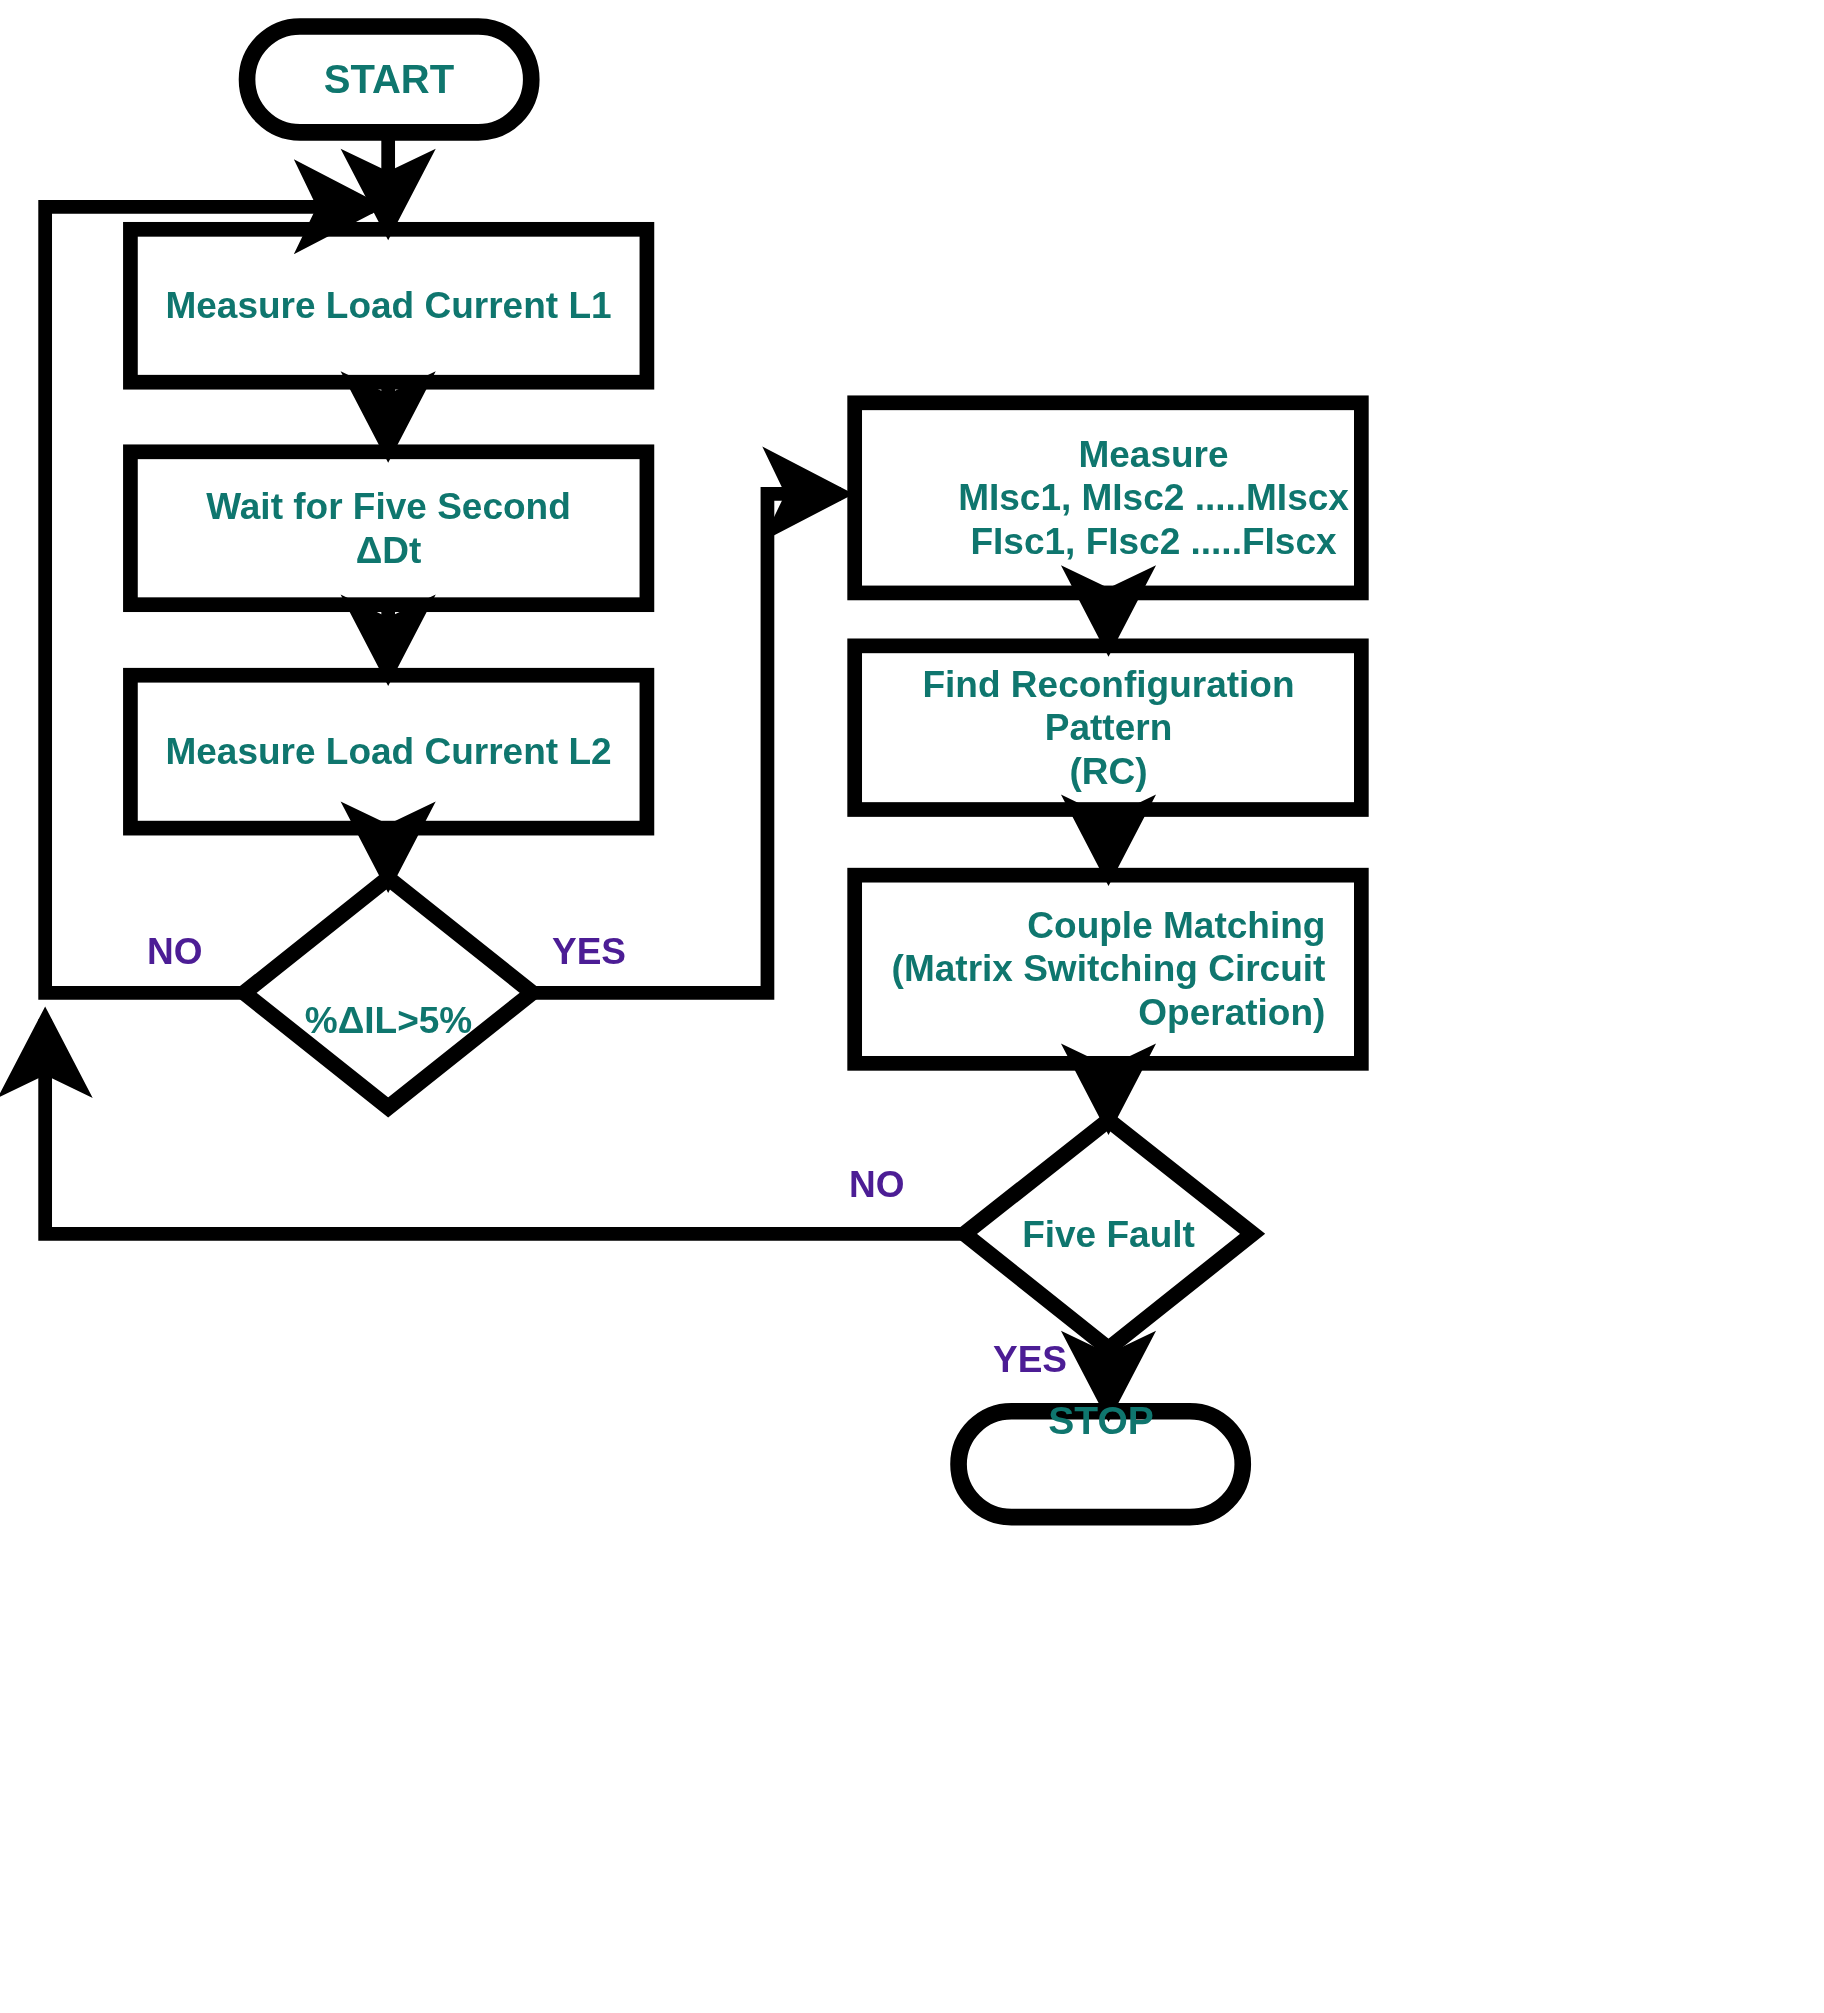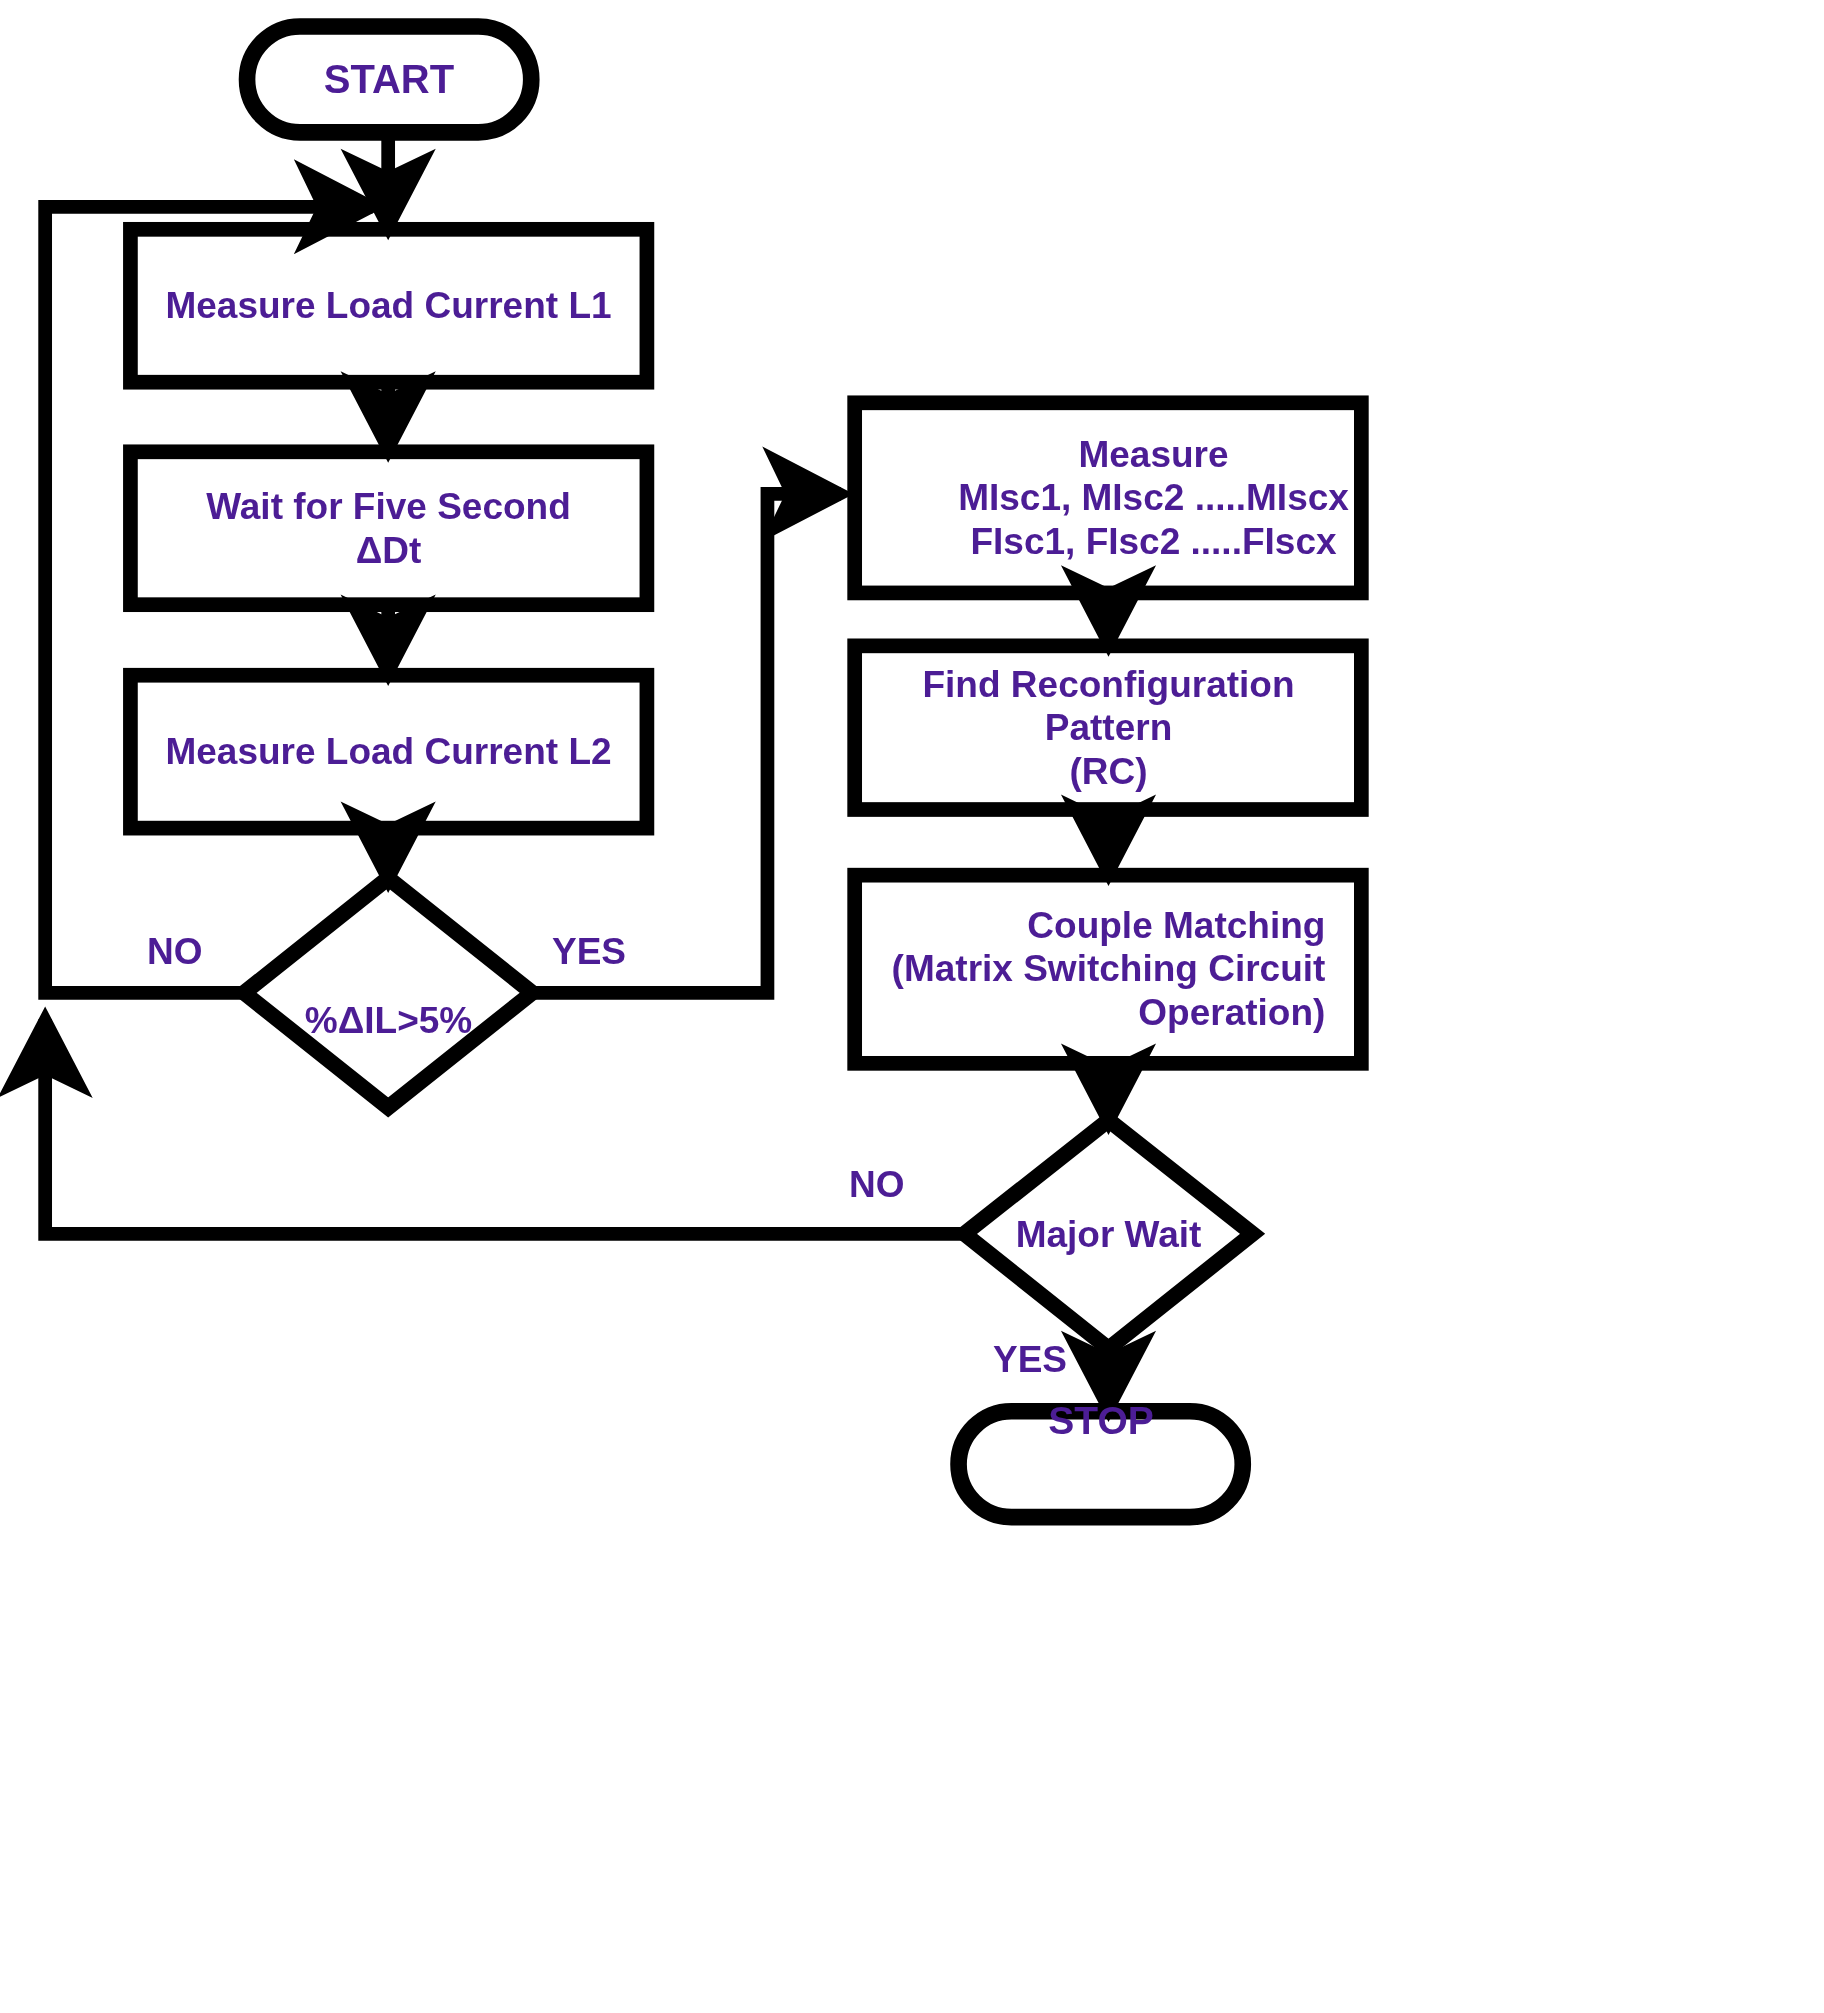--- a/index.html
+++ b/index.html
@@ -5,21 +5,21 @@
 <style>
   html,body{margin:0;padding:0;background:#ffffff;}
   body{font-family:"Liberation Sans", sans-serif;}
   #stage{position:relative;width:1824px;height:2013px;background:#fff;overflow:hidden;}
   #stage svg{position:absolute;top:0;left:0;width:1824px;height:2013px;}
   .nodeText{
     position:absolute;
     display:flex;align-items:center;justify-content:center;
     text-align:center;
     font-weight:bold;
-    color:#4c1d95;
+    color:#0f766e;
     line-height:1.18;
     white-space:pre-line;
     pointer-events:none;
   }
   .edgeLabel{
     position:absolute;
     font-weight:bold;
     color:#4c1d95;
     white-space:nowrap;
   }
@@ -94,21 +94,21 @@
 MIsc1, MIsc2 .....MIscx
 FIsc1, FIsc2 .....FIscx</div>
 
   <div class="nodeText" style="left:855px;top:646px;width:507px;height:164px;font-size:37px;">Find Reconfiguration Pattern
 (RC)</div>
 
   <div class="nodeText" style="left:855px;top:875px;width:507px;height:188px;font-size:37px;text-align:right;">Couple Matching
 (Matrix Switching Circuit
 Operation)</div>
 
-  <div class="nodeText" style="left:986px;top:1207px;width:245px;height:55px;font-size:37px;">Major Wait</div>
+  <div class="nodeText" style="left:986px;top:1207px;width:245px;height:55px;font-size:37px;">Five Fault</div>
 
   <div class="nodeText" style="left:959px;top:1368px;width:284px;height:106px;font-size:39px;">STOP</div>
 
   <div class="edgeLabel" style="left:147px;top:931px;font-size:37px;">NO</div>
 
   <div class="edgeLabel" style="left:552px;top:931px;font-size:37px;">YES</div>
 
   <div class="edgeLabel" style="left:849px;top:1164px;font-size:37px;">NO</div>
 
   <div class="edgeLabel" style="left:993px;top:1339px;font-size:37px;">YES</div>

